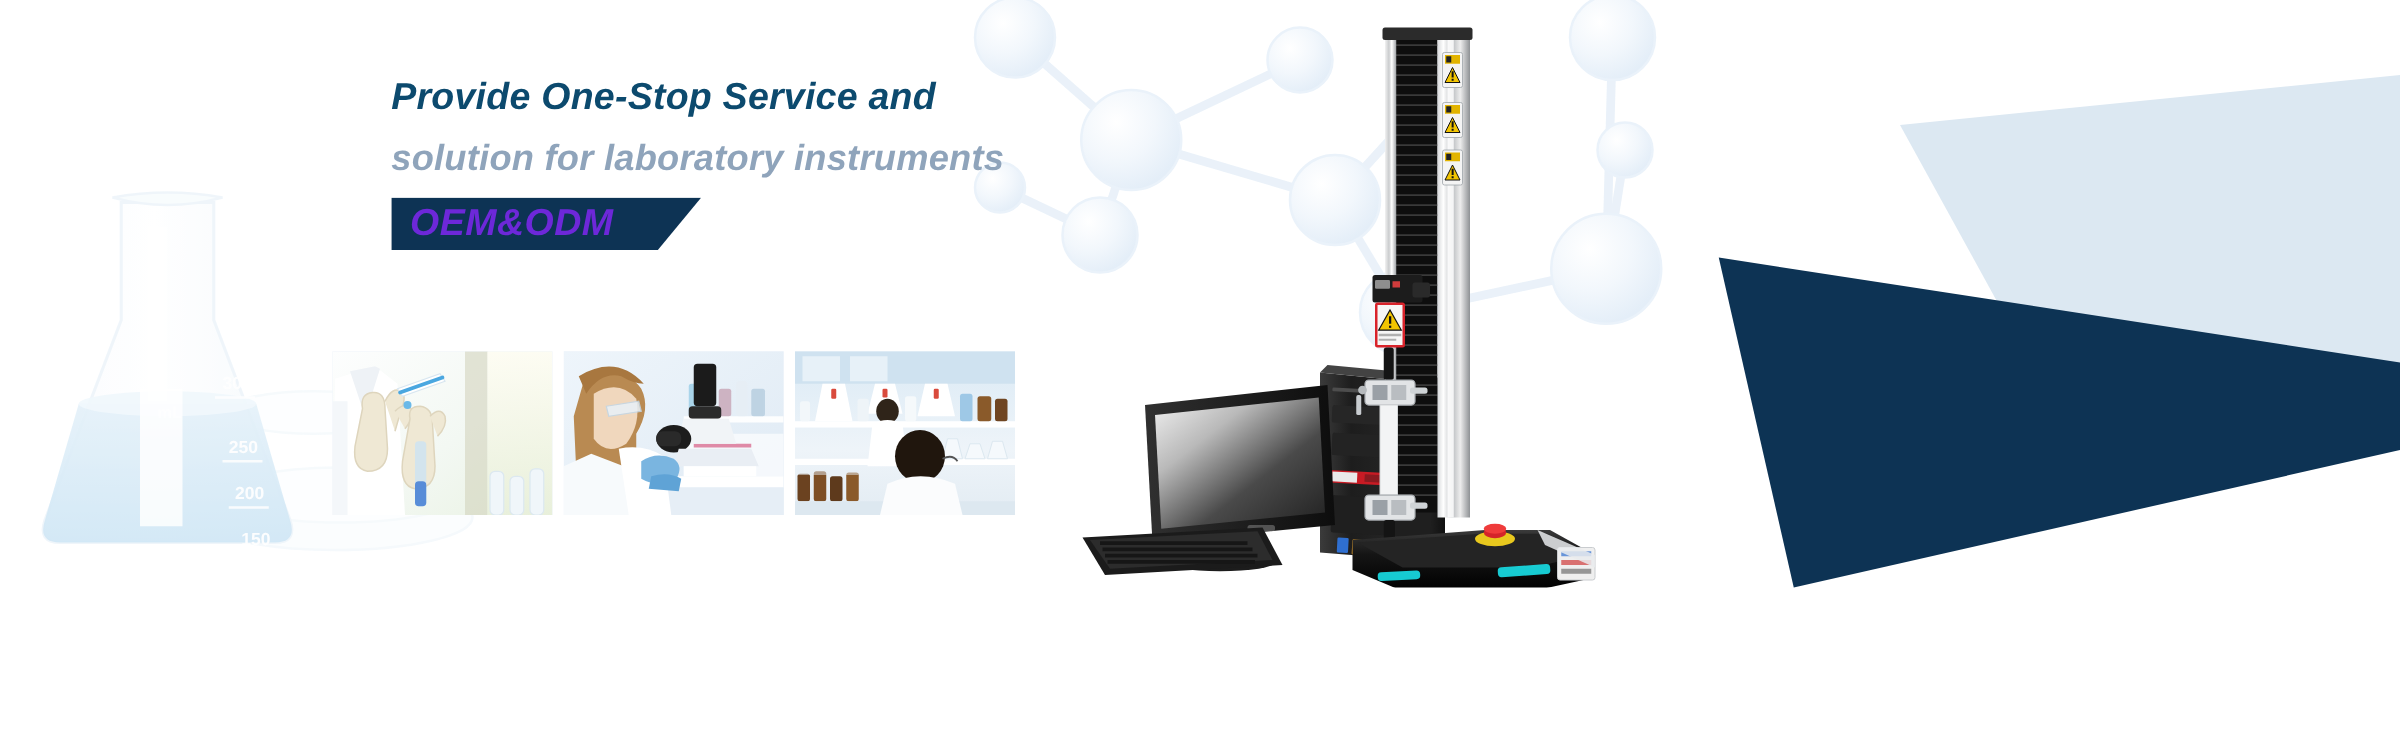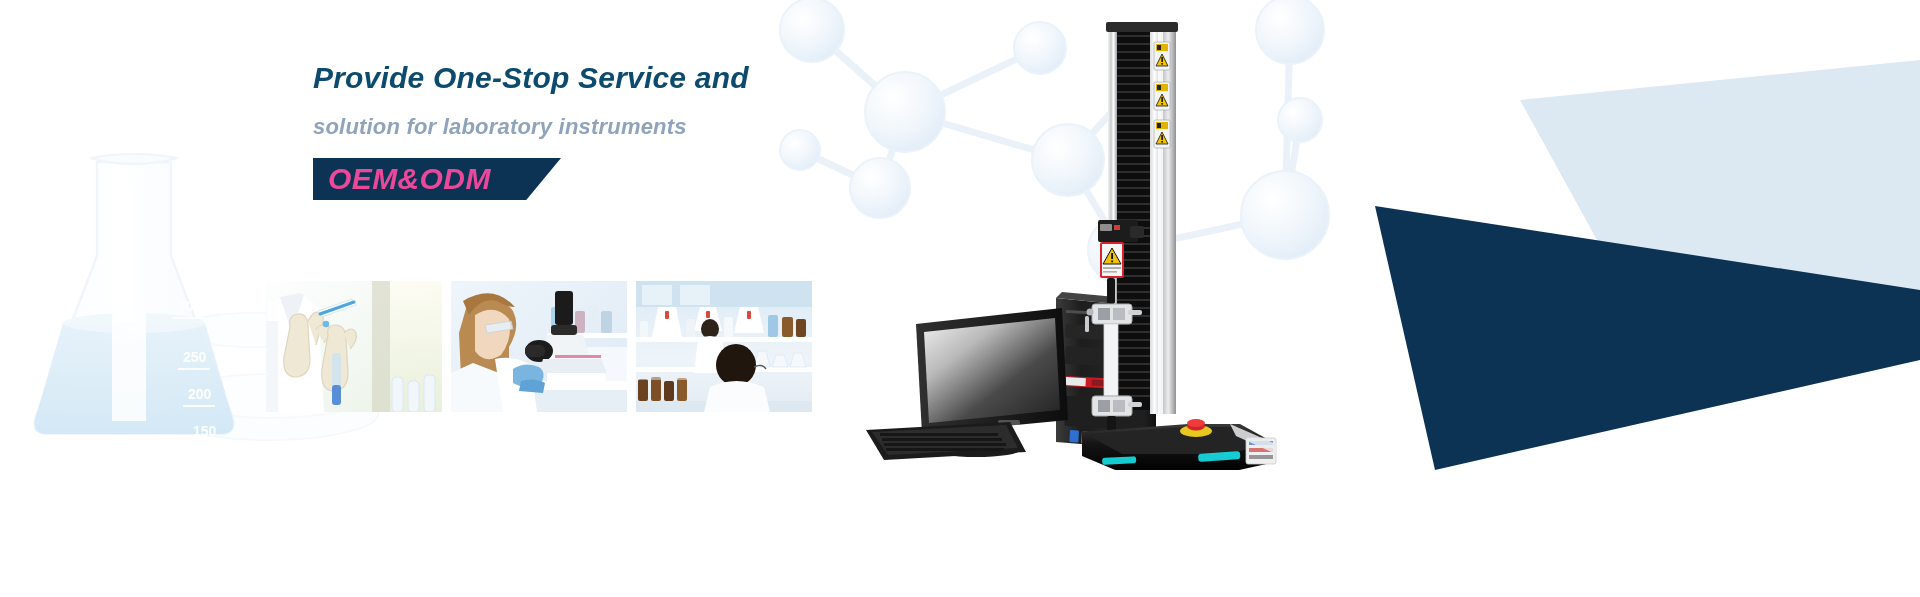--- a/index.html
+++ b/index.html
@@ -34,21 +34,21 @@
   .line1 {
     font-size: 30px;
     font-style: italic;
     font-weight: bold;
     color: #0c4a6e;
     letter-spacing: 0.2px;
     line-height: 48px;
     white-space: nowrap;
   }
   .line2 {
-    font-size: 22px;
+    font-size: 29px;
     font-style: italic;
     font-weight: bold;
     color: #8fa4bb;
     letter-spacing: 0.2px;
     line-height: 50px;
     white-space: nowrap;
   }
   .badge-wrap {
     position: relative;
     margin-top: 6px;
@@ -63,21 +63,21 @@
   }
   .badge-text {
     position: absolute;
     left: 15px;
     top: 0;
     height: 42px;
     line-height: 42px;
     font-size: 30px;
     font-style: italic;
     font-weight: bold;
-    color: #ec4899;
+    color: #6d28d9;
     white-space: nowrap;
     letter-spacing: 0.4px;
   }
 
   
   .flask-art { position: absolute; left: 0; top: 96px; width: 400px; height: 400px; opacity: .55; }
 
   
   .photo-strip {
     position: absolute;

